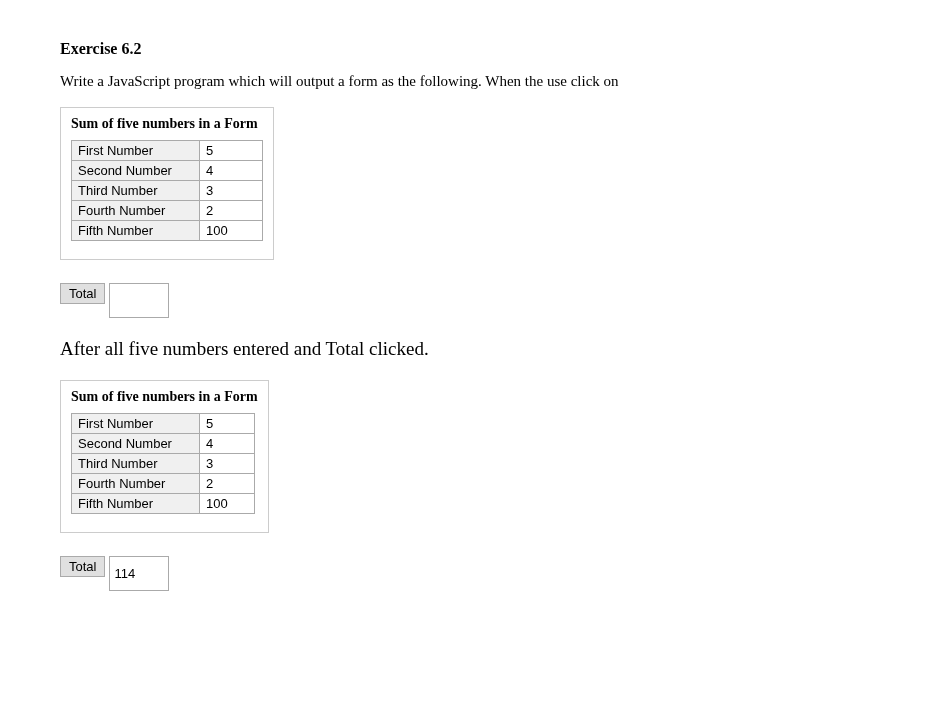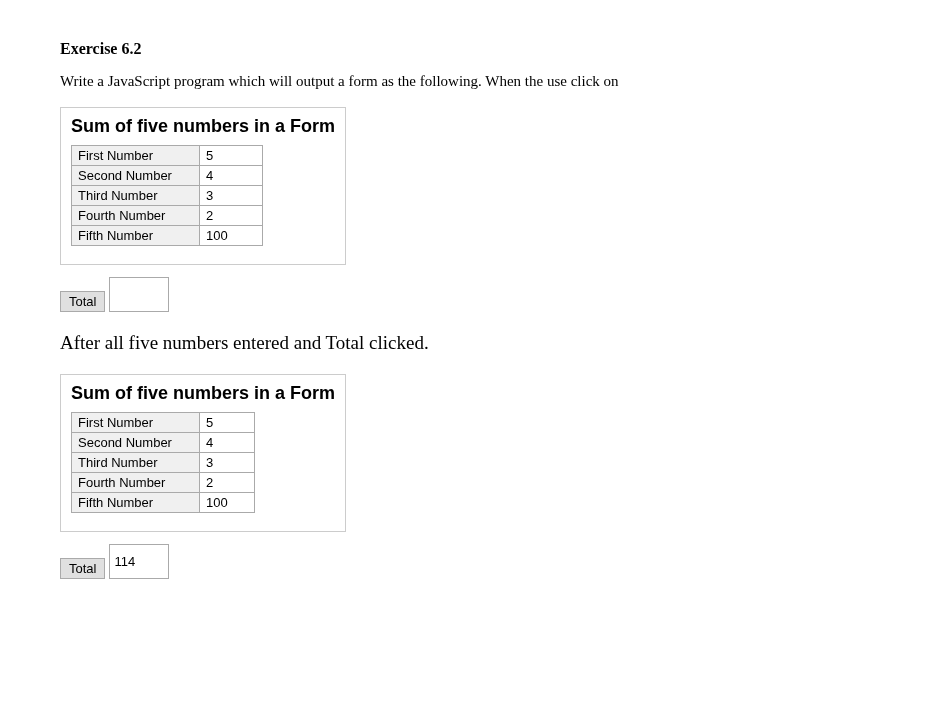--- a/index.html
+++ b/index.html
@@ -26,23 +26,23 @@
     }
 
     .description {
       font-size: 15px;
       line-height: 1.5;
       margin-bottom: 14px;
     }
 
     .form-section-title {
       font-weight: bold;
-      font-size: 18px;
+      font-size: 14px;
       margin-bottom: 8px;
-      font-family: Liberation Sans, sans-serif;
+      font-family: Liberation Serif, serif;
     }
 
     .number-table {
       border-collapse: collapse;
       margin-bottom: 10px;
     }
 
     .number-table td {
       border: 1px solid #aaa;
       padding: 2px 6px;
@@ -65,23 +65,23 @@
       outline: none;
       width: 50px;
       font-size: 13px;
       font-family: Arial, sans-serif;
       background: transparent;
       padding: 0;
     }
 
     .total-row {
       display: flex;
-      align-items: flex-end;
+      align-items: flex-start;
       gap: 4px;
-      margin-top: 4px;
+      margin-top: 15px;
       margin-bottom: 10px;
     }
 
     .total-button {
       font-size: 13px;
       font-family: Arial, sans-serif;
       padding: 2px 8px;
       background: #e0e0e0;
       border: 1px solid #aaa;
       cursor: pointer;

